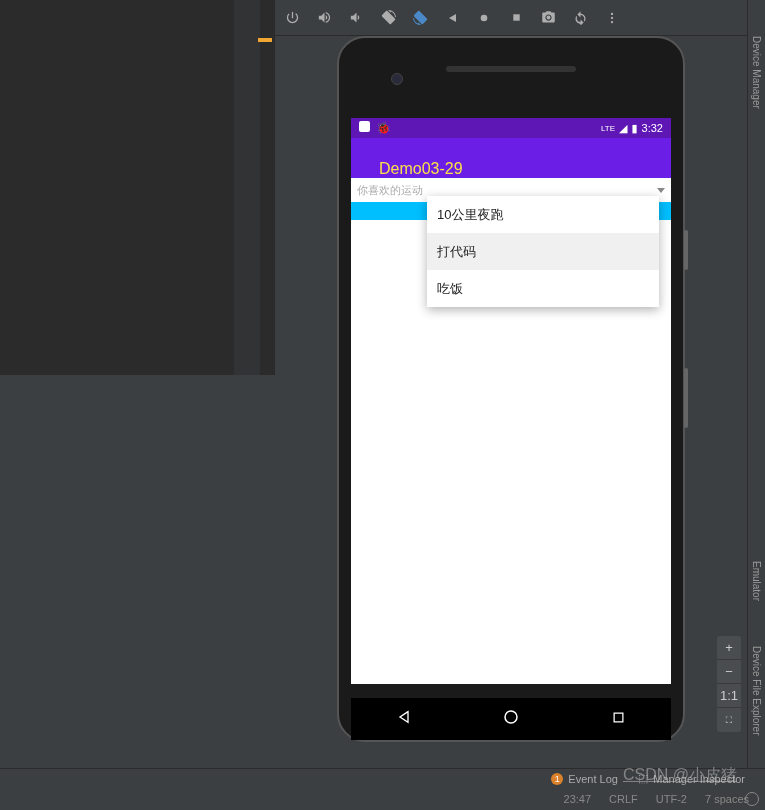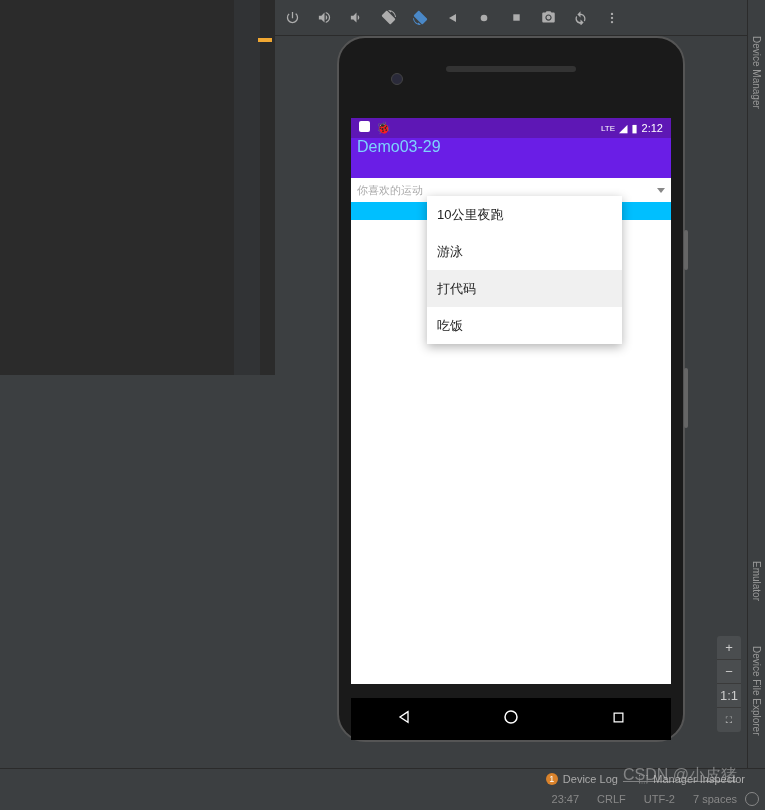--- a/index.html
+++ b/index.html
@@ -24,28 +24,28 @@
     .phone-earpiece { position: absolute; top: 28px; left: 50%; transform: translateX(-50%); width: 130px; height: 6px; background: #333; border-radius: 3px; }
     .phone-camera { position: absolute; top: 35px; left: 52px; width: 12px; height: 12px; background: #2a2a3a; border-radius: 50%; border: 1px solid #444; }
     
     .screen { position: absolute; top: 80px; left: 12px; right: 12px; height: 566px; background: #fff; overflow: hidden; }
     
     .status-bar { height: 20px; background: #5e17b5; display: flex; align-items: center; justify-content: space-between; padding: 0 8px; color: #fff; font-size: 11px; }
     .status-left { display: flex; gap: 6px; }
     .status-right { display: flex; gap: 4px; align-items: center; }
     .status-icon-box { width: 11px; height: 11px; background: #fff; border-radius: 2px; }
     
-    .app-bar { height: 40px; background: #6a1ee6; color: #7dd3fc; display: flex; align-items: flex-start; padding-left: 6px; font-size: 16px; }
+    .app-bar { height: 40px; background: #6a1ee6; color: #fde047; display: flex; align-items: flex-end; padding-left: 28px; font-size: 16px; }
     
     .spinner-row { height: 22px; display: flex; align-items: center; font-size: 11px; color: #aaa; padding: 12px 6px; justify-content: space-between; }
     .spinner-caret { width: 0; height: 0; border-left: 4px solid transparent; border-right: 4px solid transparent; border-top: 5px solid #888; }
     
     .cyan-strip { height: 18px; background: #00bfff; }
     
-    .dropdown { position: absolute; left: 76px; top: 78px; width: 195px; background: #fff; box-shadow: 0 3px 10px rgba(0,0,0,0.3); }
+    .dropdown { position: absolute; left: 76px; top: 78px; width: 232px; background: #fff; box-shadow: 0 3px 10px rgba(0,0,0,0.3); }
     .dropdown-item { height: 37px; display: flex; align-items: center; padding-left: 10px; font-size: 13px; color: #222; cursor: pointer; }
     .dropdown-item.hover { background: #f0f0f0; }
     
     .nav-bar { position: absolute; bottom: 0; left: 12px; right: 12px; height: 42px; background: #000; display: flex; align-items: center; justify-content: space-around; }
     .nav-icon { color: #fff; }
     
     .right-sidebar { position: absolute; right: 0; top: 0; width: 18px; height: 100%; background: #3c3f41; border-left: 1px solid #2b2b2b; }
     .side-text { writing-mode: vertical-rl; font-size: 10px; color: #999; padding-top: 6px; padding-left: 3px; }
     .side-label { position: absolute; left: 0; width: 18px; }
     .sl1 { top: 30px; }
@@ -53,21 +53,21 @@
     .sl3 { top: 640px; }
     
     .zoom-panel { position: absolute; right: 24px; top: 636px; width: 24px; background: #4a4d4f; border-radius: 3px; display: flex; flex-direction: column; }
     .zoom-btn { height: 24px; display: flex; align-items: center; justify-content: center; color: #ccc; font-size: 13px; cursor: pointer; border-bottom: 1px solid #3a3a3a; }
     .zoom-btn:last-child { border-bottom: none; font-size: 9px; }
     
     .bottom-status { position: absolute; bottom: 22px; left: 0; right: 0; height: 20px; background: #3c3f41; border-top: 1px solid #2b2b2b; display: flex; align-items: center; justify-content: flex-end; padding-right: 20px; gap: 20px; font-size: 11px; color: #aaa; }
     .status-item { display: flex; align-items: center; gap: 5px; cursor: pointer; }
     .warn-badge { width: 12px; height: 12px; background: #d9822b; border-radius: 50%; color: #fff; font-size: 9px; display: flex; align-items: center; justify-content: center; }
     
-    .bottom-status2 { position: absolute; bottom: 0; left: 0; right: 0; height: 22px; background: #3c3f41; display: flex; align-items: center; justify-content: flex-end; padding-right: 28px; gap: 18px; font-size: 11px; color: #888; }
+    .bottom-status2 { position: absolute; bottom: 0; left: 0; right: 0; height: 22px; background: #3c3f41; display: flex; align-items: center; justify-content: flex-end; padding-right: 16px; gap: 18px; font-size: 11px; color: #888; }
     .face-icon { position: absolute; right: 6px; bottom: 4px; width: 14px; height: 14px; border: 1.5px solid #888; border-radius: 50%; }
     
     .watermark { position: absolute; right: 28px; bottom: 24px; font-size: 16px; color: rgba(200,200,200,0.5); font-family: sans-serif; pointer-events: none; text-decoration: underline; }
   </style>
 </head>
 <body>
 
 <div class="left-panel">
   <div class="left-panel-top"></div>
   <div class="left-gutter"></div>
@@ -145,35 +145,34 @@
     <div class="screen">
       <div class="status-bar">
         <div class="status-left">
           <span class="status-icon-box"></span>
           <span style="font-size:12px">🐞</span>
         </div>
         <div class="status-right">
           <span style="font-size:8px">LTE</span>
           <span>◢</span>
           <span>▮</span>
-          <span>2:12</span>
+          <span>3:32</span>
         </div>
       </div>
       <div class="app-bar">
         <span>Demo03-29</span>
       </div>
       <div class="spinner-row">
         <span>你喜欢的运动</span>
         <span class="spinner-caret"></span>
       </div>
       <div class="cyan-strip"></div>
 
       <div class="dropdown">
         <div class="dropdown-item">10公里夜跑</div>
-        <div class="dropdown-item">游泳</div>
         <div class="dropdown-item hover">打代码</div>
         <div class="dropdown-item">吃饭</div>
       </div>
     </div>
 
     <div class="nav-bar">
       <span class="nav-icon"><svg width="16" height="16" viewBox="0 0 24 24" fill="none" stroke="#fff" stroke-width="2">
             <path d="M18 4 L6 12 L18 20 Z"></path>
           </svg></span>
       <span class="nav-icon"><svg width="18" height="18" viewBox="0 0 24 24" fill="none" stroke="#fff" stroke-width="2">
@@ -201,21 +200,21 @@
 <div class="zoom-panel">
   <div class="zoom-btn">+</div>
   <div class="zoom-btn">−</div>
   <div class="zoom-btn">1:1</div>
   <div class="zoom-btn">⛶</div>
 </div>
 
 <div class="bottom-status">
   <div class="status-item">
     <span class="warn-badge">1</span>
-    <span>Device Log</span>
+    <span>Event Log</span>
   </div>
   <div class="status-item">
     <span>⬚</span>
     <span>Manager Inspector</span>
   </div>
 </div>
 
 <div class="bottom-status2">
   <span>23:47</span>
   <span>CRLF</span>

